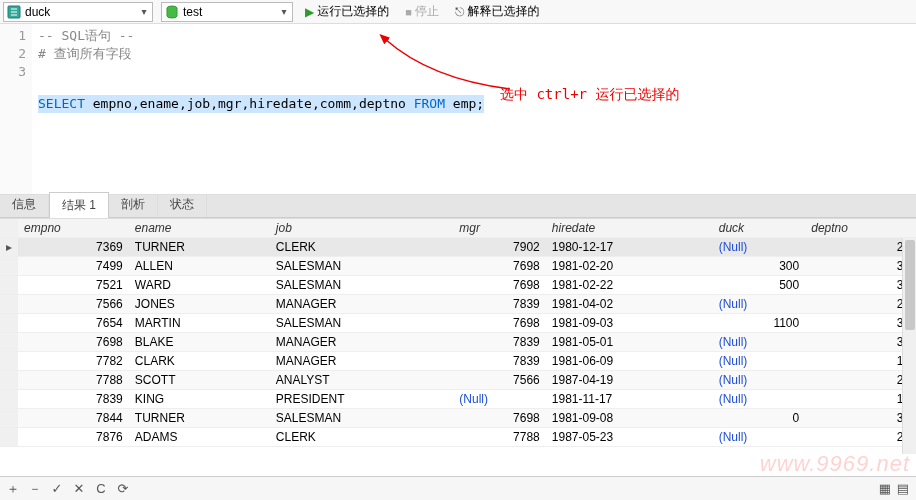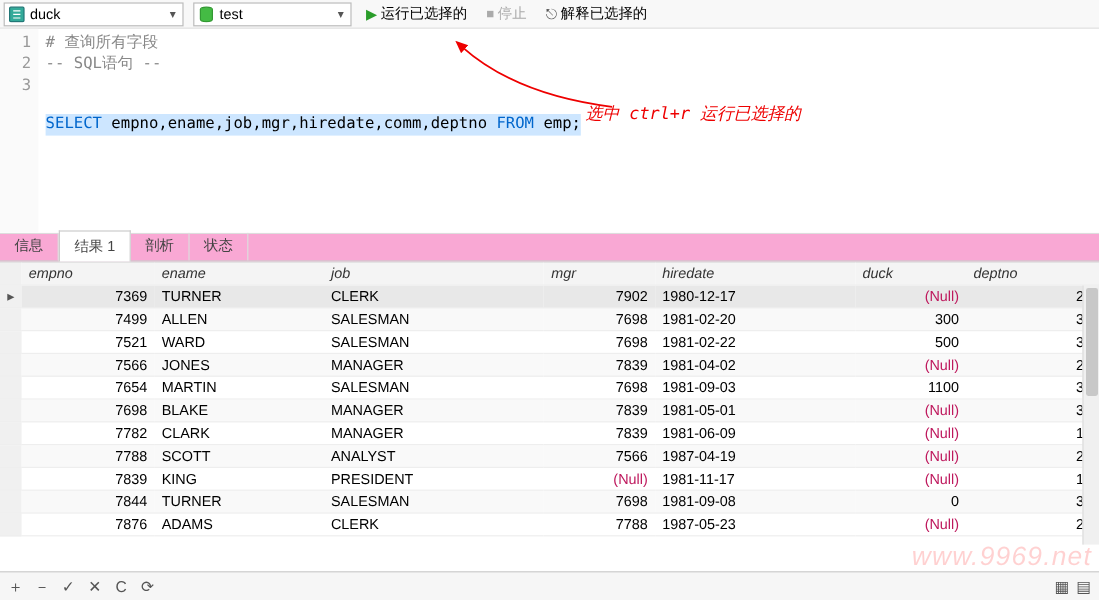--- a/index.html
+++ b/index.html
@@ -20,36 +20,36 @@
   
   .editor { display: flex; height: 170px; background: #fff; font-family: Consolas, monospace; font-size: 13px; position: relative; }
   .gutter { width: 32px; text-align: right; color: #999; padding: 3px 6px 0 0; user-select: none; line-height: 18px; background: #fafafa; }
   .code { padding: 3px 0 0 6px; line-height: 18px; }
   .code-line { white-space: pre; }
   .cmt { color: #888; }
   .kw { color: #0066cc; }
   .line3 { background: #cde6ff; display: inline-block; margin-top: 32px; }
   
   .annot { position: absolute; color: #e00; font-size: 14px; }
-  .annot-text { left: 488px; top: 62px; font-style: italic; }
+  .annot-text { left: 500px; top: 62px; }
   .arrow-svg { position: absolute; left: 370px; top: 10px; pointer-events: none; }
   .watermark { position: absolute; right: 6px; bottom: 23px; color: rgba(255,0,0,0.18); font-size: 22px; font-style: italic; letter-spacing: 1px; text-align: right; }
   
-  .tabs { display: flex; border-top: 1px solid #ddd; border-bottom: 1px solid #ccc; background: #f9a8d4; height: 24px; align-items: flex-end; }
+  .tabs { display: flex; border-top: 1px solid #ddd; border-bottom: 1px solid #ccc; background: #e5e5e5; height: 24px; align-items: flex-end; }
   .tab { padding: 4px 12px; border-right: 1px solid #ddd; color: #444; cursor: pointer; }
   .tab.active { background: #fff; border-top: 1px solid #ccc; border-left: 1px solid #ccc; border-right: 1px solid #ccc; position: relative; top: 1px; }
   
   .grid-wrap { height: 236px; overflow: hidden; position: relative; }
   .grid { width: 100%; border-collapse: collapse; font-size: 12px; }
   .grid th, .grid td { border-bottom: 1px solid #eee; padding: 2px 6px; height: 19px; }
   .grid th { background: #f4f4f4; text-align: left; font-weight: normal; color: #333; border-top: 1px solid #ddd; font-style: italic; }
   .grid tr:nth-child(even) td { background: #f9f9f9; }
   .grid tr:first-child td { background: #e8e8e8; }
   .num { text-align: right; }
-  .null { color: #be185d; text-align: right; font-style: normal; }
+  .null { color: #1d4ed8; font-style: normal; }
   .rowmark { width: 14px; text-align: center; color: #555; background: #f0f0f0 !important; }
   .scroll-track { position: absolute; right: 0; top: 20px; bottom: 0; width: 14px; background: #f0f0f0; border-left: 1px solid #ddd; }
   .scroll-thumb { position: absolute; left: 2px; top: 2px; width: 10px; height: 90px; background: #c8c8c8; border-radius: 2px; }
   
   .statusbar { position: absolute; bottom: 0; left: 0; right: 0; height: 24px; border-top: 1px solid #ccc; background: #f6f6f6; display: flex; align-items: center; padding: 0 6px; gap: 8px; color: #555; }
   .status-icons-right { margin-left: auto; display: flex; gap: 4px; }
   .sb-icon { width: 14px; height: 14px; display: flex; align-items: center; justify-content: center; font-size: 13px; }
 </style>
 </head>
 <body>
@@ -89,22 +89,22 @@
   </div>
 </div>
 
 <div class="editor">
   <div class="gutter" id="gutter">
       <div>1</div>
       <div>2</div>
       <div>3</div>
     </div>
   <div class="code" id="code">
+      <div class="code-line"><span class="cmt">-- SQL语句 --</span></div>
       <div class="code-line"><span class="cmt"># 查询所有字段</span></div>
-      <div class="code-line"><span class="cmt">-- SQL语句 --</span></div>
       <div class="code-line"><span class="line3"><span class="kw">SELECT</span> empno,ename,job,mgr,hiredate,comm,deptno <span class="kw">FROM</span> emp;</span></div>
     </div>
   <svg class="arrow-svg" width="160" height="70">
     <defs>
         <marker id="ah" markerWidth="8" markerHeight="8" refX="2" refY="3" orient="auto">
           <path d="M0,0 L0,6 L7,3 z" fill="#e00"></path>
         </marker>
       </defs>
     <path d="M140,55 Q60,45 15,5" stroke="#e00" stroke-width="1.5" fill="none" marker-end="url(#ah)"></path>
   </svg>

